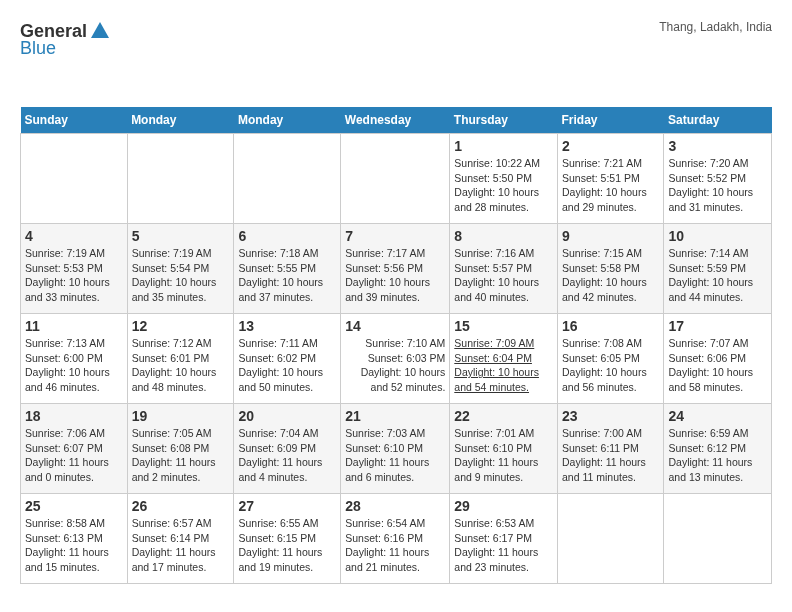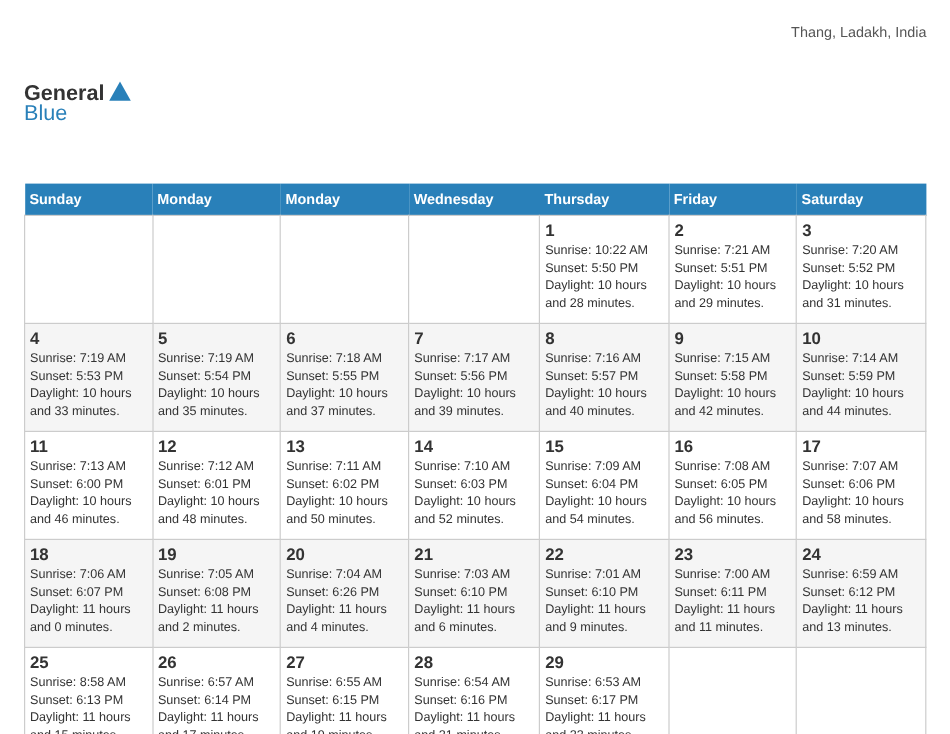--- a/index.html
+++ b/index.html
@@ -85,21 +85,21 @@
     .header-row th {
       background-color: #2980b9;
     }
   </style>
 </head>
 <body>
 
 <div class="header">
   <div class="logo">
     <div style="display:flex; flex-direction:column; align-items:flex-start;">
-      <div style="display:flex; align-items:center;margin-top:46px;">
+      <div style="display:flex; align-items:center;">
         <span class="logo-text-general">General</span>
         <svg width="22" height="22" viewBox="0 0 22 22" style="margin-left:2px;">
           <polygon points="11,2 20,18 2,18" fill="#2980b9"></polygon>
         </svg>
       </div>
       <span class="logo-text-blue" style="margin-top:-4px;">Blue</span>
     </div>
   </div>
   <div class="title-area">
     <div class="location">Thang, Ladakh, India</div>
@@ -201,27 +201,27 @@
 Daylight: 10 hours and 48 minutes.</div>
         </td>
         <td>
           <div class="day-number">13</div>
           <div class="day-info" style="white-space: pre-line;">Sunrise: 7:11 AM
 Sunset: 6:02 PM
 Daylight: 10 hours and 50 minutes.</div>
         </td>
         <td>
           <div class="day-number">14</div>
-          <div class="day-info" style="white-space: pre-line;">Sunrise: 7:10 AM
+          <div class="day-info" style="white-space: pre-line; text-align: right;">Sunrise: 7:10 AM
 Sunset: 6:03 PM
 Daylight: 10 hours and 52 minutes.</div>
         </td>
         <td>
           <div class="day-number">15</div>
-          <div class="day-info" style="white-space: pre-line;">Sunrise: 7:09 AM
+          <div class="day-info" style="white-space: pre-line; text-decoration: underline;">Sunrise: 7:09 AM
 Sunset: 6:04 PM
 Daylight: 10 hours and 54 minutes.</div>
         </td>
         <td>
           <div class="day-number">16</div>
           <div class="day-info" style="white-space: pre-line;">Sunrise: 7:08 AM
 Sunset: 6:05 PM
 Daylight: 10 hours and 56 minutes.</div>
         </td>
         <td>
@@ -240,21 +240,21 @@
         </td>
         <td>
           <div class="day-number">19</div>
           <div class="day-info" style="white-space: pre-line;">Sunrise: 7:05 AM
 Sunset: 6:08 PM
 Daylight: 11 hours and 2 minutes.</div>
         </td>
         <td>
           <div class="day-number">20</div>
           <div class="day-info" style="white-space: pre-line;">Sunrise: 7:04 AM
-Sunset: 6:26 PM
+Sunset: 6:09 PM
 Daylight: 11 hours and 4 minutes.</div>
         </td>
         <td>
           <div class="day-number">21</div>
           <div class="day-info" style="white-space: pre-line;">Sunrise: 7:03 AM
 Sunset: 6:10 PM
 Daylight: 11 hours and 6 minutes.</div>
         </td>
         <td>
           <div class="day-number">22</div>

